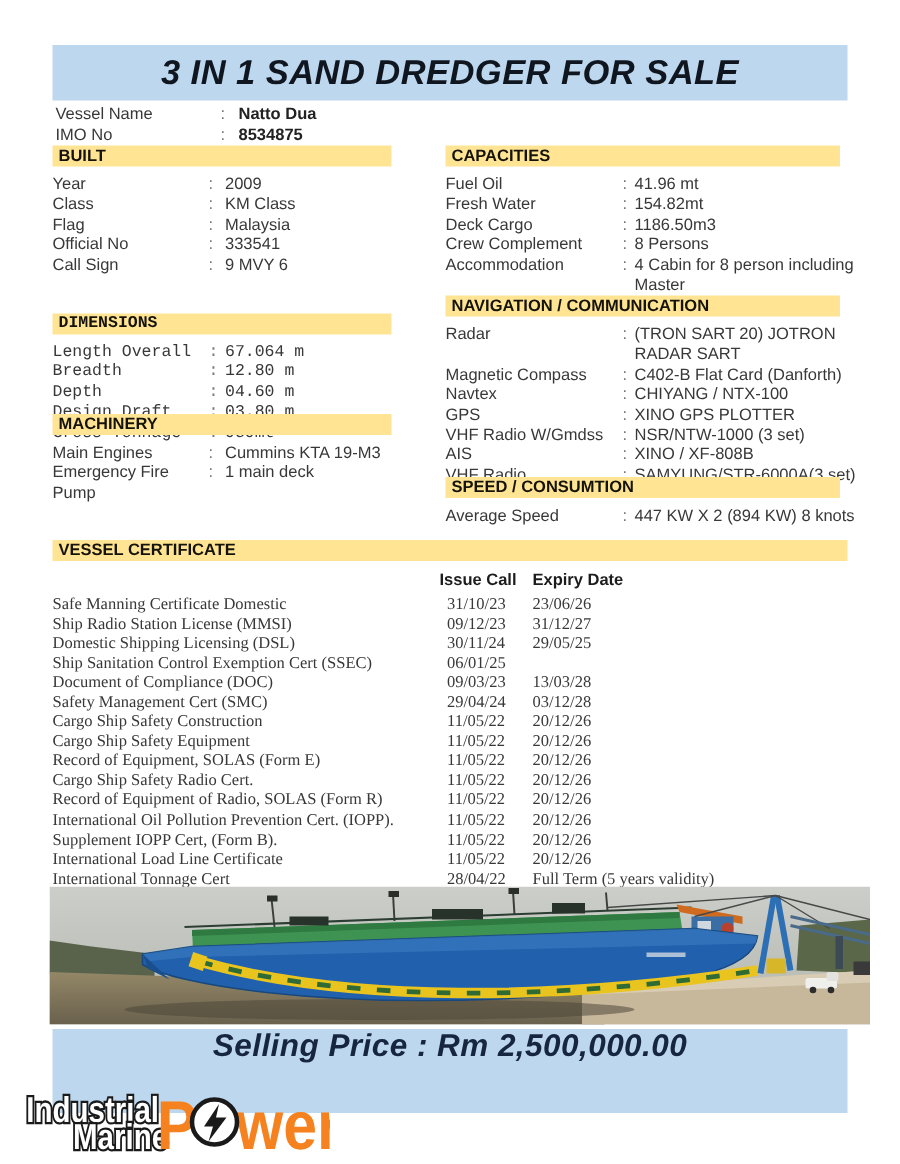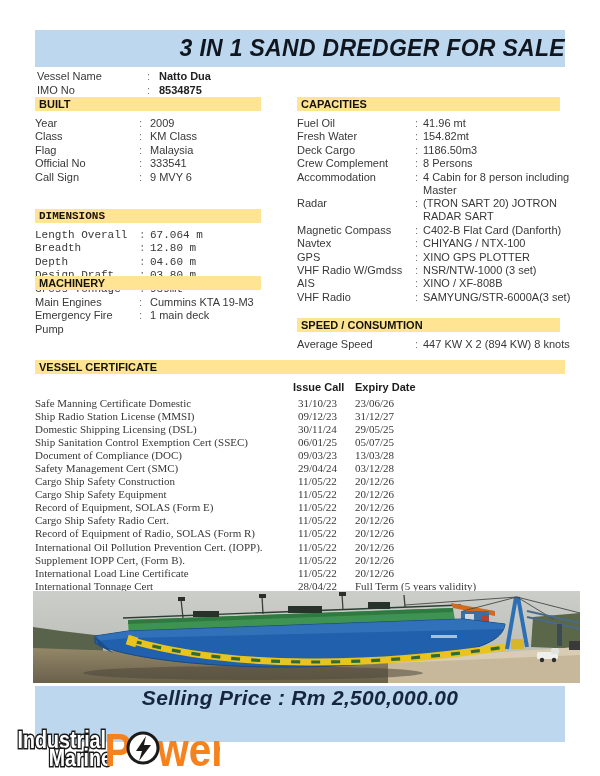--- a/index.html
+++ b/index.html
@@ -8,21 +8,21 @@
     --price_navy:#16263E;
     --logo_orange:#F5821F;
     --text:#383838;
   }
   *{margin:0;padding:0;box-sizing:border-box;}
   html,body{background:#fff;}
   body{font-family:"Liberation Sans","DejaVu Sans",sans-serif;}
   .page{position:relative;width:600px;height:776px;background:#ffffff;overflow:hidden;}
 
   .title-banner{position:absolute;left:35px;top:30px;width:530px;height:37px;
-    background:var(--banner_blue);display:flex;align-items:center;justify-content:flex-end;}
+    background:var(--banner_blue);display:flex;align-items:center;justify-content:center;}
   .title-banner span{font-size:23px;font-weight:bold;font-style:italic;color:#10161f;letter-spacing:.3px;}
 
   .vessel-block{position:absolute;left:37px;top:70px;width:520px;}
   .vessel-block .kv-row{display:flex;font-size:11px;line-height:13.5px;color:var(--text);}
   .vessel-block .kv-label{width:110px;}
   .vessel-block .kv-colon{width:12px;color:#777;}
   .vessel-block .kv-value{font-weight:bold;color:#222;}
 
   .section{position:absolute;}
   .sec-title{background:var(--header_yellow);font-weight:bold;font-size:11px;color:#15120a;
@@ -163,20 +163,21 @@
           <span class="kv-value">03.80 m</span>
         </div>
         <div class="kv-row">
           <span class="kv-label">Gross Tonnage</span>
           <span class="kv-colon">:</span>
           <span class="kv-value">939mt</span>
         </div>
       </div>
   </div>
   <div class="section col-right navigation">
+    <div class="sec-title">NAVIGATION / COMMUNICATION</div>
       <div class="sec-body">
         <div class="kv-row">
           <span class="kv-label">Radar</span>
           <span class="kv-colon">:</span>
           <span class="kv-value">(TRON SART 20) JOTRON RADAR SART</span>
         </div>
         <div class="kv-row">
           <span class="kv-label">Magnetic Compass</span>
           <span class="kv-colon">:</span>
           <span class="kv-value">C402-B Flat Card (Danforth)</span>
@@ -253,21 +254,20 @@
           <span class="cert-expiry">31/12/27</span>
         </div>
         <div class="cert-row">
           <span class="cert-name">Domestic Shipping Licensing (DSL)</span>
           <span class="cert-issue">30/11/24</span>
           <span class="cert-expiry">29/05/25</span>
         </div>
         <div class="cert-row">
           <span class="cert-name">Ship Sanitation Control Exemption Cert (SSEC)</span>
           <span class="cert-issue">06/01/25</span>
-          <span class="cert-expiry">05/07/25</span>
         </div>
         <div class="cert-row">
           <span class="cert-name">Document of Compliance (DOC)</span>
           <span class="cert-issue">09/03/23</span>
           <span class="cert-expiry">13/03/28</span>
         </div>
         <div class="cert-row">
           <span class="cert-name">Safety Management Cert (SMC)</span>
           <span class="cert-issue">29/04/24</span>
           <span class="cert-expiry">03/12/28</span>

